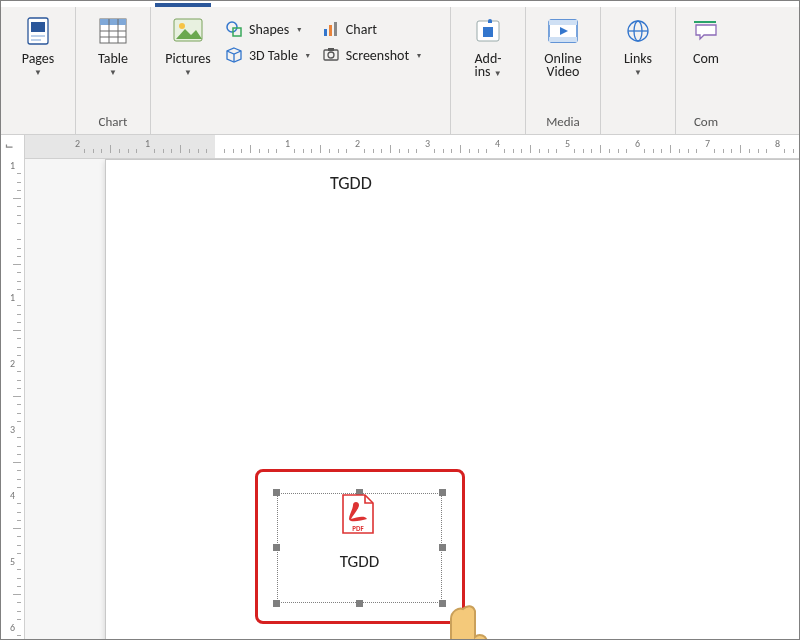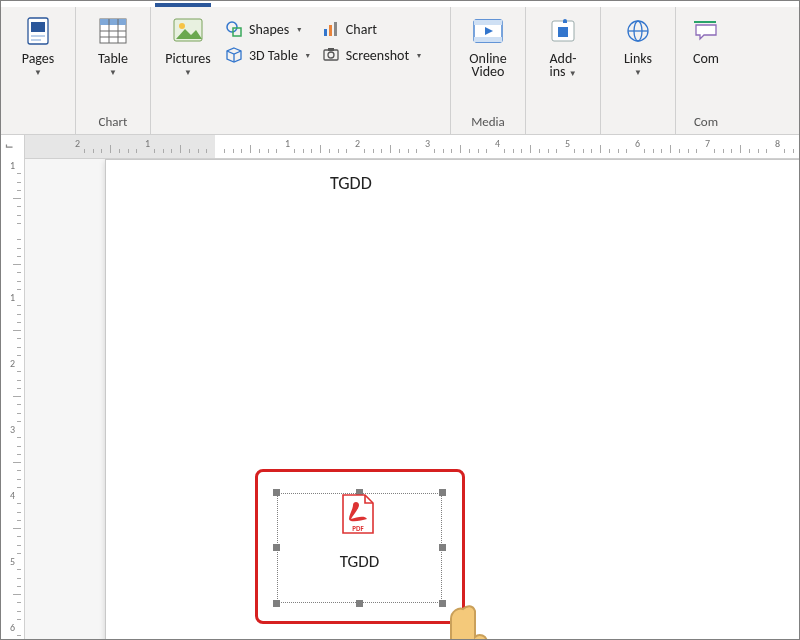--- a/index.html
+++ b/index.html
@@ -152,49 +152,49 @@
               <span class="drop-inline">▾</span>
           </div>
         </div>
       </div>
     </div>
 
     <div class="group">
       <div class="group-body">
         <div class="big">
           <div class="ico">
+            <svg width="30" height="28">
+                <rect x="4" y="4" width="22" height="20" rx="2" fill="#fff" stroke="#9aa"></rect>
+                <path d="M15 6 L15 4 A2 2 0 0 1 19 4 L19 6" fill="#3376cd"></path>
+                <rect x="10" y="10" width="10" height="10" fill="#3376cd"></rect>
+              </svg>
+          </div>
+          <span class="lbl">Add-</span>
+          <span class="lbl" style="margin-top:-2px"><span>ins</span> <span class="drop" style="display:inline">▼</span></span>
+        </div>
+      </div>
+      <div class="group-label"></div>
+    </div>
+
+    <div class="group">
+      <div class="group-body">
+        <div class="big">
+          <div class="ico">
             <svg width="32" height="26">
                 <rect x="2" y="2" width="28" height="22" rx="2" fill="#fff" stroke="#3376cd" stroke-width="1.3"></rect>
                 <rect x="2" y="2" width="28" height="5" fill="#cfe0f4"></rect>
                 <rect x="2" y="19" width="28" height="5" fill="#cfe0f4"></rect>
                 <path d="M13 9 L21 13 L13 17 Z" fill="#3376cd"></path>
               </svg>
           </div>
           <span class="lbl">Online</span>
           <span class="lbl" style="margin-top:-2px">Video</span>
         </div>
       </div>
       <div class="group-label">Media</div>
-    </div>
-
-    <div class="group">
-      <div class="group-body">
-        <div class="big">
-          <div class="ico">
-            <svg width="30" height="28">
-                <rect x="4" y="4" width="22" height="20" rx="2" fill="#fff" stroke="#9aa"></rect>
-                <path d="M15 6 L15 4 A2 2 0 0 1 19 4 L19 6" fill="#3376cd"></path>
-                <rect x="10" y="10" width="10" height="10" fill="#3376cd"></rect>
-              </svg>
-          </div>
-          <span class="lbl">Add-</span>
-          <span class="lbl" style="margin-top:-2px"><span>ins</span> <span class="drop" style="display:inline">▼</span></span>
-        </div>
-      </div>
-      <div class="group-label"></div>
     </div>
 
     <div class="group">
       <div class="group-body">
         <div class="big">
           <div class="ico">
             <svg width="30" height="26">
                 <circle cx="15" cy="13" r="10" fill="none" stroke="#3376cd" stroke-width="1.3"></circle>
                 <path d="M5 13 L25 13" stroke="#3376cd" stroke-width="1.3" fill="none"></path>
                 <ellipse cx="15" cy="13" rx="4" ry="10" fill="none" stroke="#3376cd" stroke-width="1.3"></ellipse>

